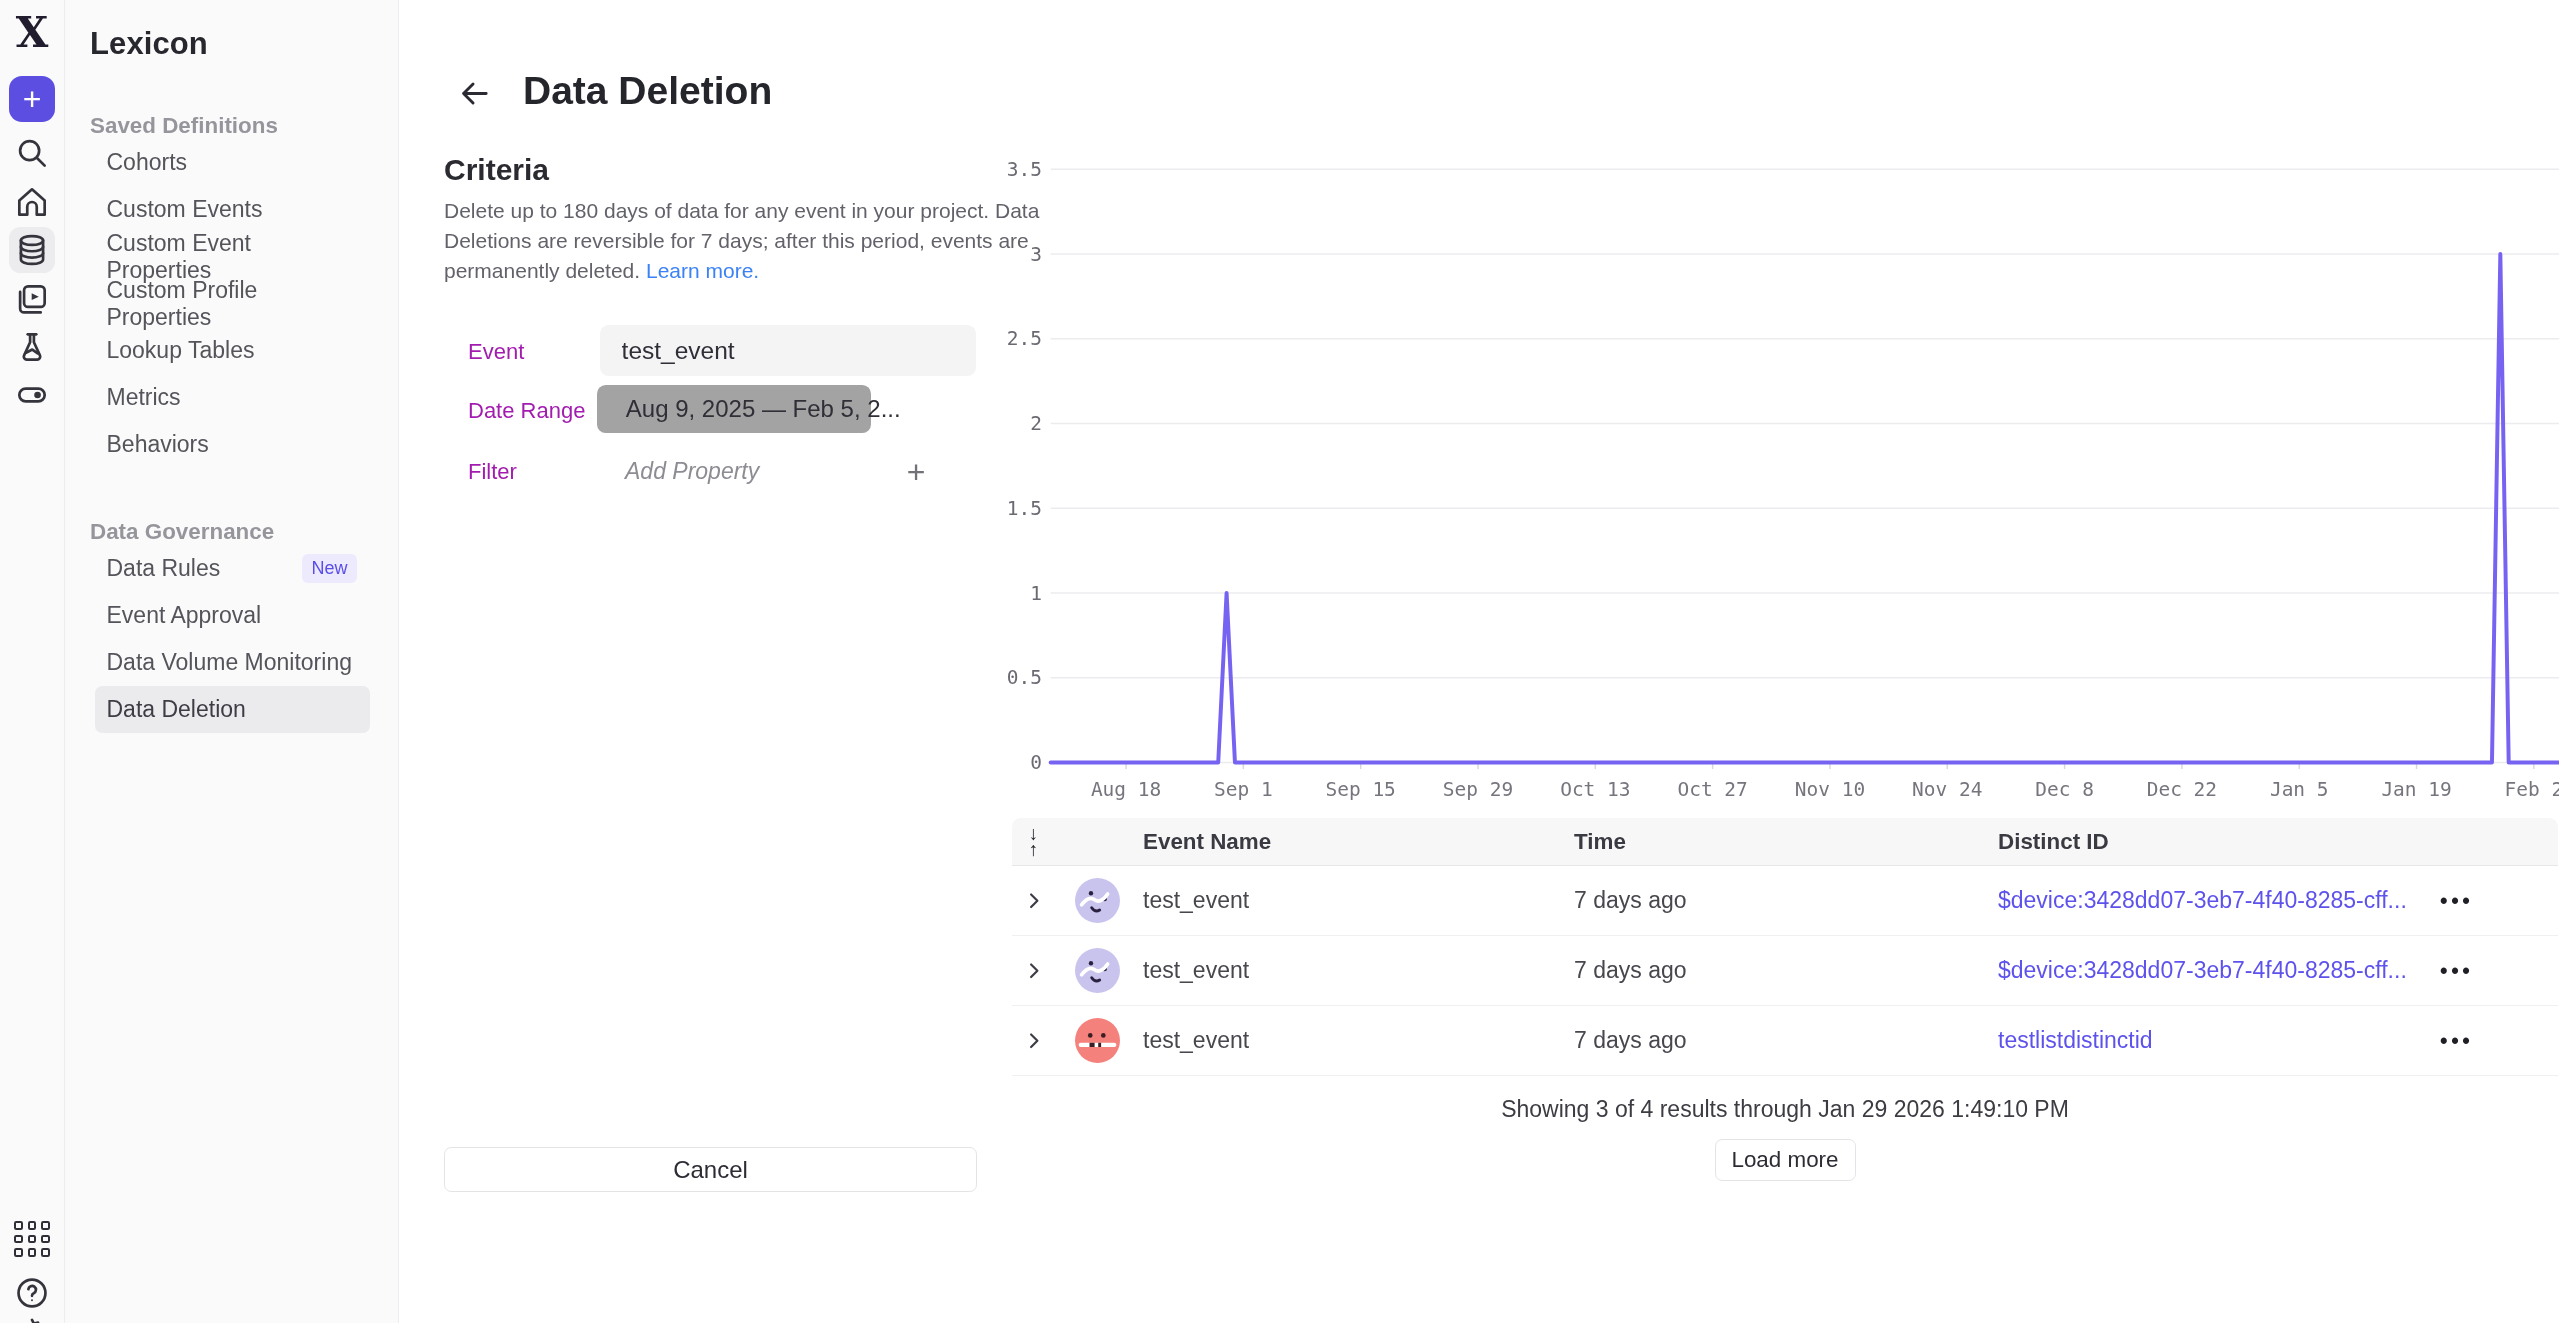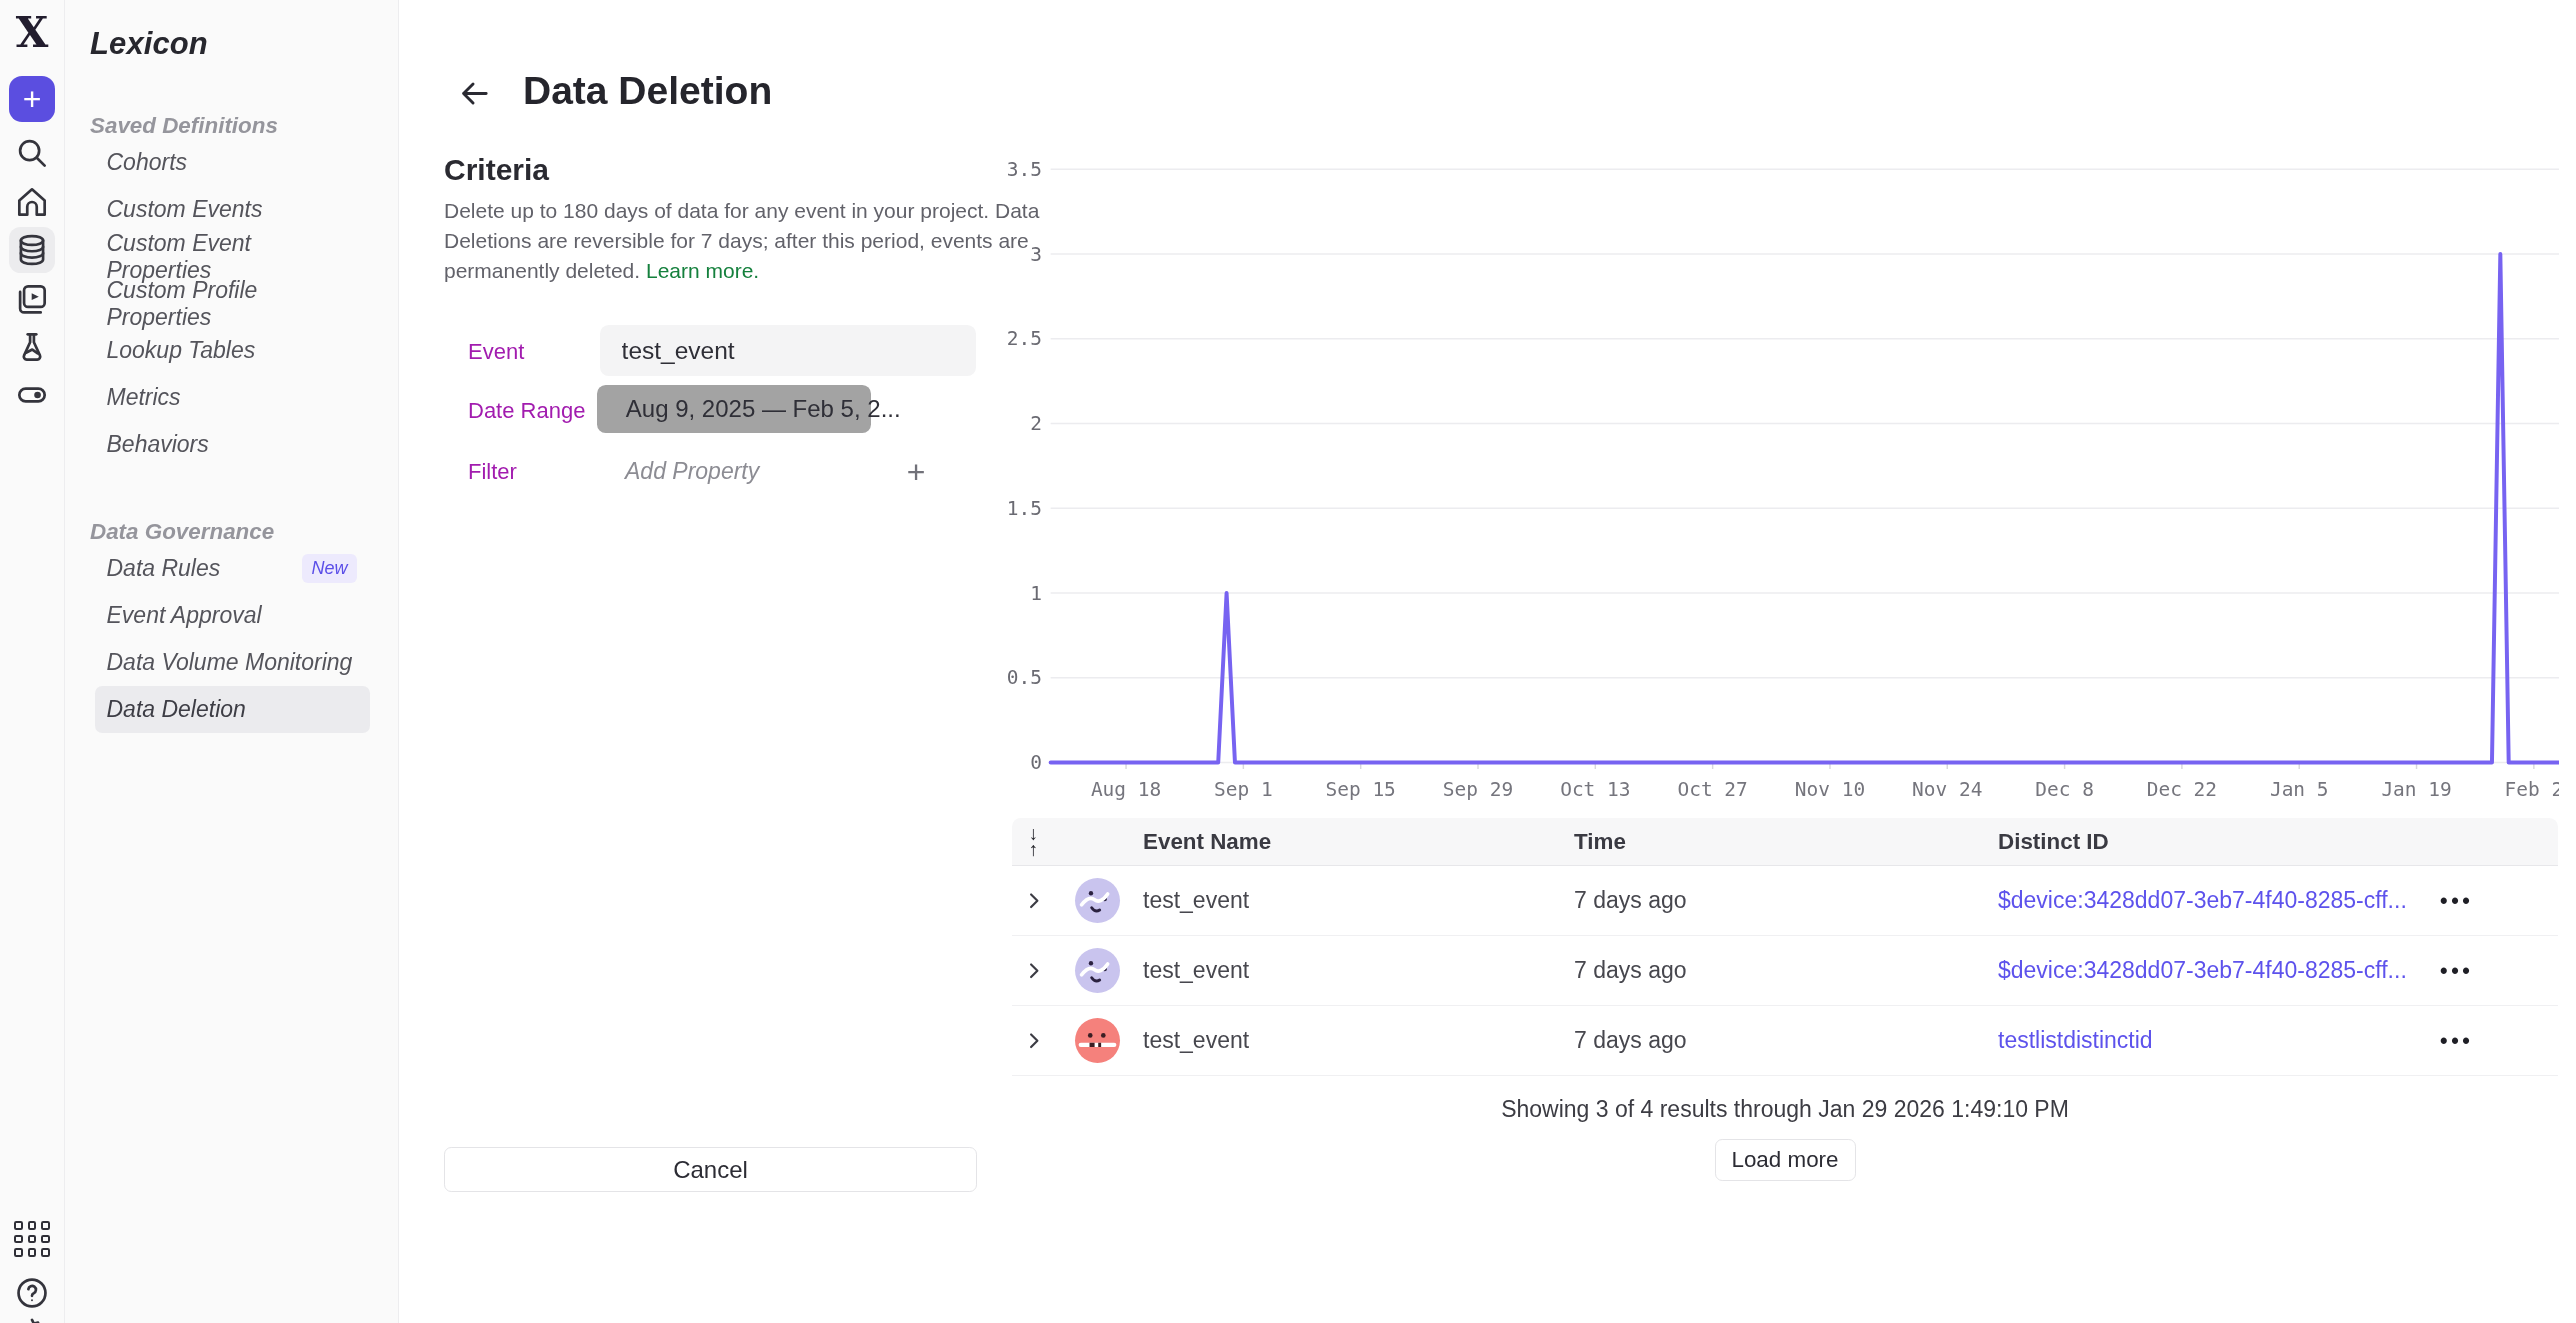--- a/index.html
+++ b/index.html
@@ -18,21 +18,21 @@
   .logo { font-family:"DejaVu Serif","Liberation Serif",serif; font-weight:700; font-size:42px;
     color:#221d2e; line-height:1; }
   .plus-btn { width:46px; height:46px; border-radius:13px; background:#5b4ee0; color:#ffffff;
     display:flex; align-items:center; justify-content:center; font-size:32px; font-weight:400; }
   .rail-selected { background:#ececee; border-radius:11.5px; width:46px; height:46px; }
   .dots-grid { display:grid; grid-template-columns:repeat(3,8.7px); grid-template-rows:repeat(3,8.7px); gap:5px; }
   .dots-grid span { width:8.7px; height:8.7px; border:2.5px solid #2f2f37; border-radius:2.2px; }
 
   
   .sidebar { position:absolute; left:65px; top:0; width:334px; height:1323px; background:#fafafa;
-    border-right:0.7px solid #ededef; padding:26px 0 4px 25px; z-index:4;font-style:italic; }
+    border-right:0.7px solid #ededef; padding:26px 0 4px 25px; z-index:4; }
   .sidebar-title { font-size:31px; font-weight:700; color:#27272e; letter-spacing:0.1px; }
   .side-section { margin-top:0; }
   .section-header { font-size:22.4px; font-weight:700; color:#95959c; margin-top:51px; height:26px; }
   .side-section:first-of-type .section-header { margin-top:69px; }
   .side-item { position:relative; width:275px; margin-left:5px; height:47px; display:flex;
     align-items:center; padding:0 13px 0 11.5px; font-size:23px; color:#54545b; border-radius:7.2px;
     cursor:pointer; }
   .side-item.selected { background:#ebebee; color:#3d3d45; }
   .side-item .grow { flex:1; }
   .badge-new { font-size:18px; color:#5b4ee8; background:#edeafd; padding:3.6px 9.4px; border-radius:5.8px; }
@@ -41,21 +41,21 @@
   
   .main { position:absolute; left:399px; top:0; width:2177px; height:1323px; background:#ffffff; }
   .back-btn { position:absolute; left:56px; top:74px; width:38px; height:38px; display:flex;
     align-items:center; justify-content:center; cursor:pointer; }
   .back-btn svg { width:35px; height:35px; stroke:#2a2a32; stroke-width:2; fill:none; stroke-linecap:round; stroke-linejoin:round; }
   .page-title { position:absolute; left:124px; top:69px; font-size:39px; font-weight:700; color:#25252c; }
 
   .criteria-heading { position:absolute; left:45px; top:153px; font-size:30px; font-weight:700; color:#2a2a31; }
   .criteria-desc { position:absolute; left:45px; top:196px; width:608px; font-size:21px;
     line-height:30px; color:#62626a; }
-  .criteria-desc a { color:#15803d; text-decoration:none; cursor:pointer; }
+  .criteria-desc a { color:#3b82f6; text-decoration:none; cursor:pointer; }
 
   .form-label { position:absolute; left:69px; font-size:22px; color:#a21caf; }
   .field-event { position:absolute; left:201px; top:325px; width:376px; height:51px; background:#f4f4f5;
     border:none; border-radius:8.7px; font-size:24.5px; color:#2f2f37; padding:0 21.6px;
     font-family:"Liberation Sans","DejaVu Sans",sans-serif; }
   .field-date { position:absolute; left:198px; top:385px; width:274px; height:48px; background:#a3a3a3;
     border-radius:8.7px; display:flex; align-items:center; padding:0 17.3px; gap:11.5px; cursor:pointer; }
   .field-date svg { width:26px; height:26px; stroke:#2b2b33; stroke-width:1.8; fill:none; stroke-linecap:round; }
   .field-date .date-text { font-size:24px; color:#2f2f37; white-space:nowrap; }
   .field-filter { position:absolute; left:201px; top:449px; width:332px; height:45px; display:flex;

